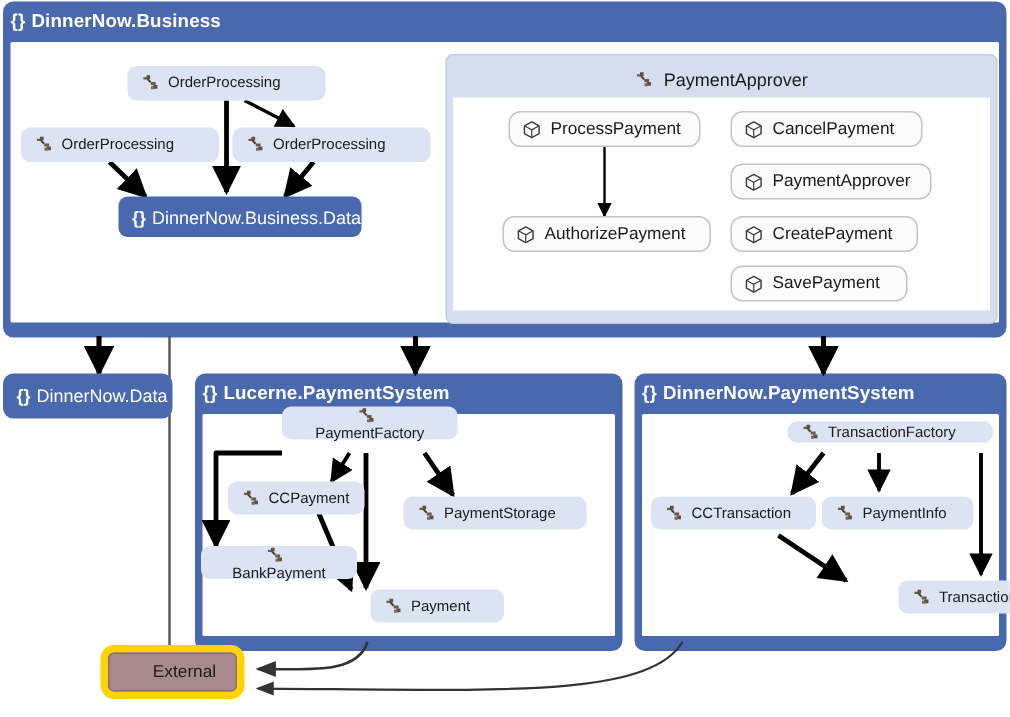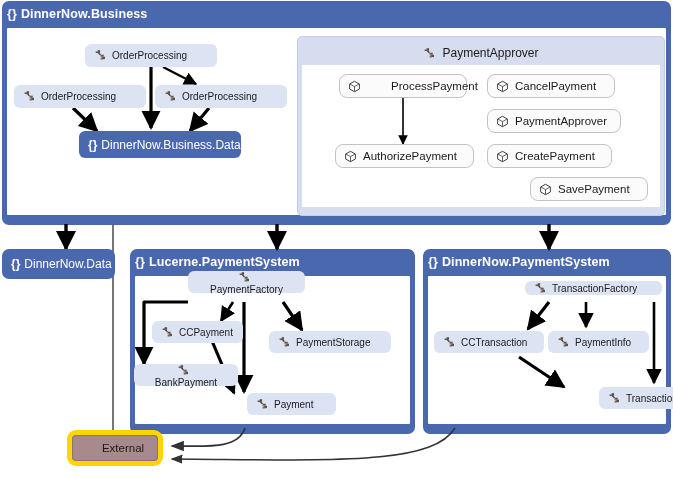--- a/index.html
+++ b/index.html
@@ -228,21 +228,21 @@
         <path d="M6 4 l2.5 2.5 -1.2 1.2 -2.5 -2.5 z" fill="#4a4036"></path>
         <path d="M8 7 l4 0 0 2.5 -4 0 z" fill="#6b5b4a"></path>
         <path d="M10 9.5 l3.5 0 0 3 -3.5 0 z" fill="#5e4f40"></path>
         <path d="M8.2 10.4 l2.6 0 0 2.6 -2.6 0 z" fill="#7d6b56"></path>
       </svg>
       <span>PaymentApprover</span>
     </div>
     <div class="grp-body"></div>
   </div>
 
-  <div class="mth" style="left:339px;top:74px;width:128px;height:24px;gap:24px;">
+  <div class="mth" style="left:339px;top:74px;width:128px;height:24px;">
     <svg class="ico" width="13" height="13" viewBox="0 0 16 16">
       <path d="M8 1.6 L14 4.9 L14 11.1 L8 14.4 L2 11.1 L2 4.9 Z" fill="#ffffff" stroke="#3d3d3d" stroke-width="1.2" stroke-linejoin="round"></path>
       <path d="M2.3 4.9 L8 8.1 L13.7 4.9" fill="none" stroke="#3d3d3d" stroke-width="1"></path>
       <path d="M8 8.1 L8 14.2" fill="none" stroke="#3d3d3d" stroke-width="1"></path>
     </svg>
     <span>ProcessPayment</span>
   </div>
 
   <div class="mth" style="left:335px;top:144px;width:139px;height:24px;">
     <svg class="ico" width="13" height="13" viewBox="0 0 16 16">
@@ -273,21 +273,21 @@
 
   <div class="mth" style="left:487px;top:144px;width:125px;height:24px;">
     <svg class="ico" width="13" height="13" viewBox="0 0 16 16">
       <path d="M8 1.6 L14 4.9 L14 11.1 L8 14.4 L2 11.1 L2 4.9 Z" fill="#ffffff" stroke="#3d3d3d" stroke-width="1.2" stroke-linejoin="round"></path>
       <path d="M2.3 4.9 L8 8.1 L13.7 4.9" fill="none" stroke="#3d3d3d" stroke-width="1"></path>
       <path d="M8 8.1 L8 14.2" fill="none" stroke="#3d3d3d" stroke-width="1"></path>
     </svg>
     <span>CreatePayment</span>
   </div>
 
-  <div class="mth" style="left:487px;top:177px;width:118px;height:24px;margin-left:43px;">
+  <div class="mth" style="left:487px;top:177px;width:118px;height:24px;">
     <svg class="ico" width="13" height="13" viewBox="0 0 16 16">
       <path d="M8 1.6 L14 4.9 L14 11.1 L8 14.4 L2 11.1 L2 4.9 Z" fill="#ffffff" stroke="#3d3d3d" stroke-width="1.2" stroke-linejoin="round"></path>
       <path d="M2.3 4.9 L8 8.1 L13.7 4.9" fill="none" stroke="#3d3d3d" stroke-width="1"></path>
       <path d="M8 8.1 L8 14.2" fill="none" stroke="#3d3d3d" stroke-width="1"></path>
     </svg>
     <span>SavePayment</span>
   </div>
 
   <div class="ns-chip" style="left:2px;top:249px;width:113px;height:30px;border-radius:7px;font-size:12px;z-index:6;">
     <span class="brace">{}</span>

